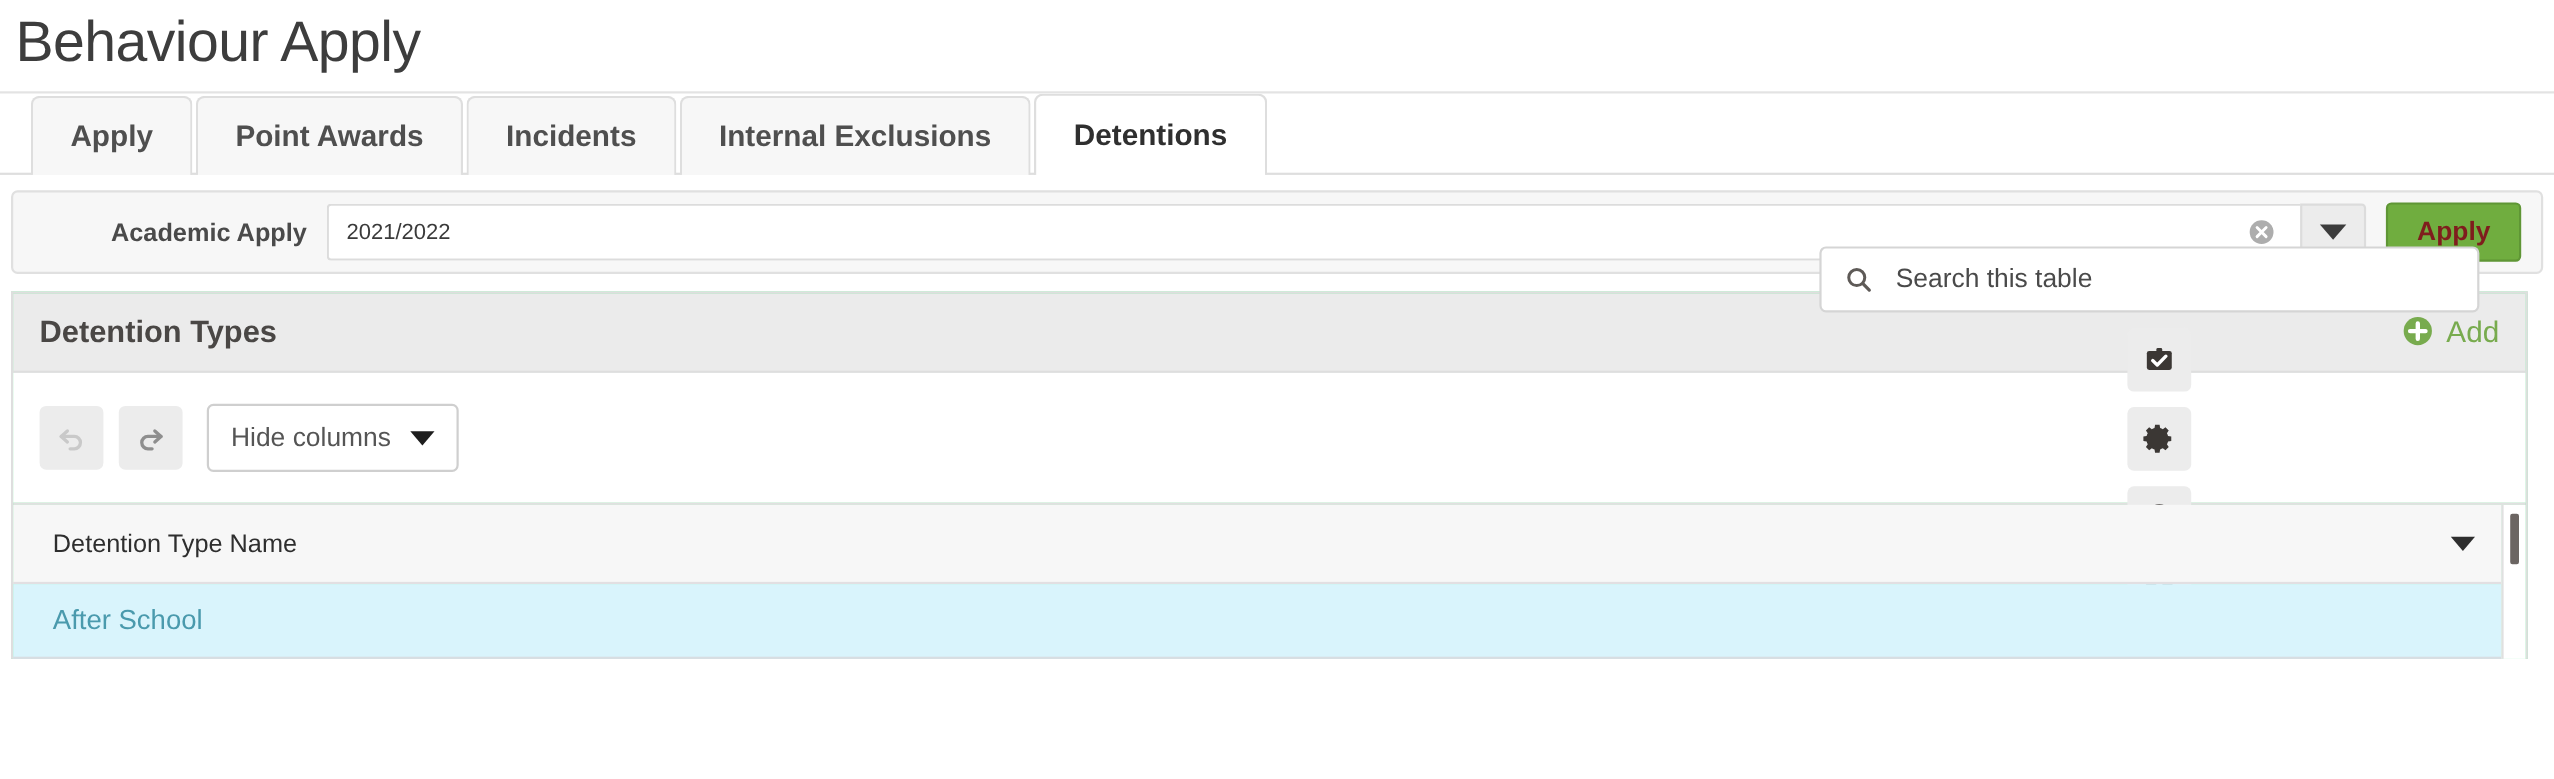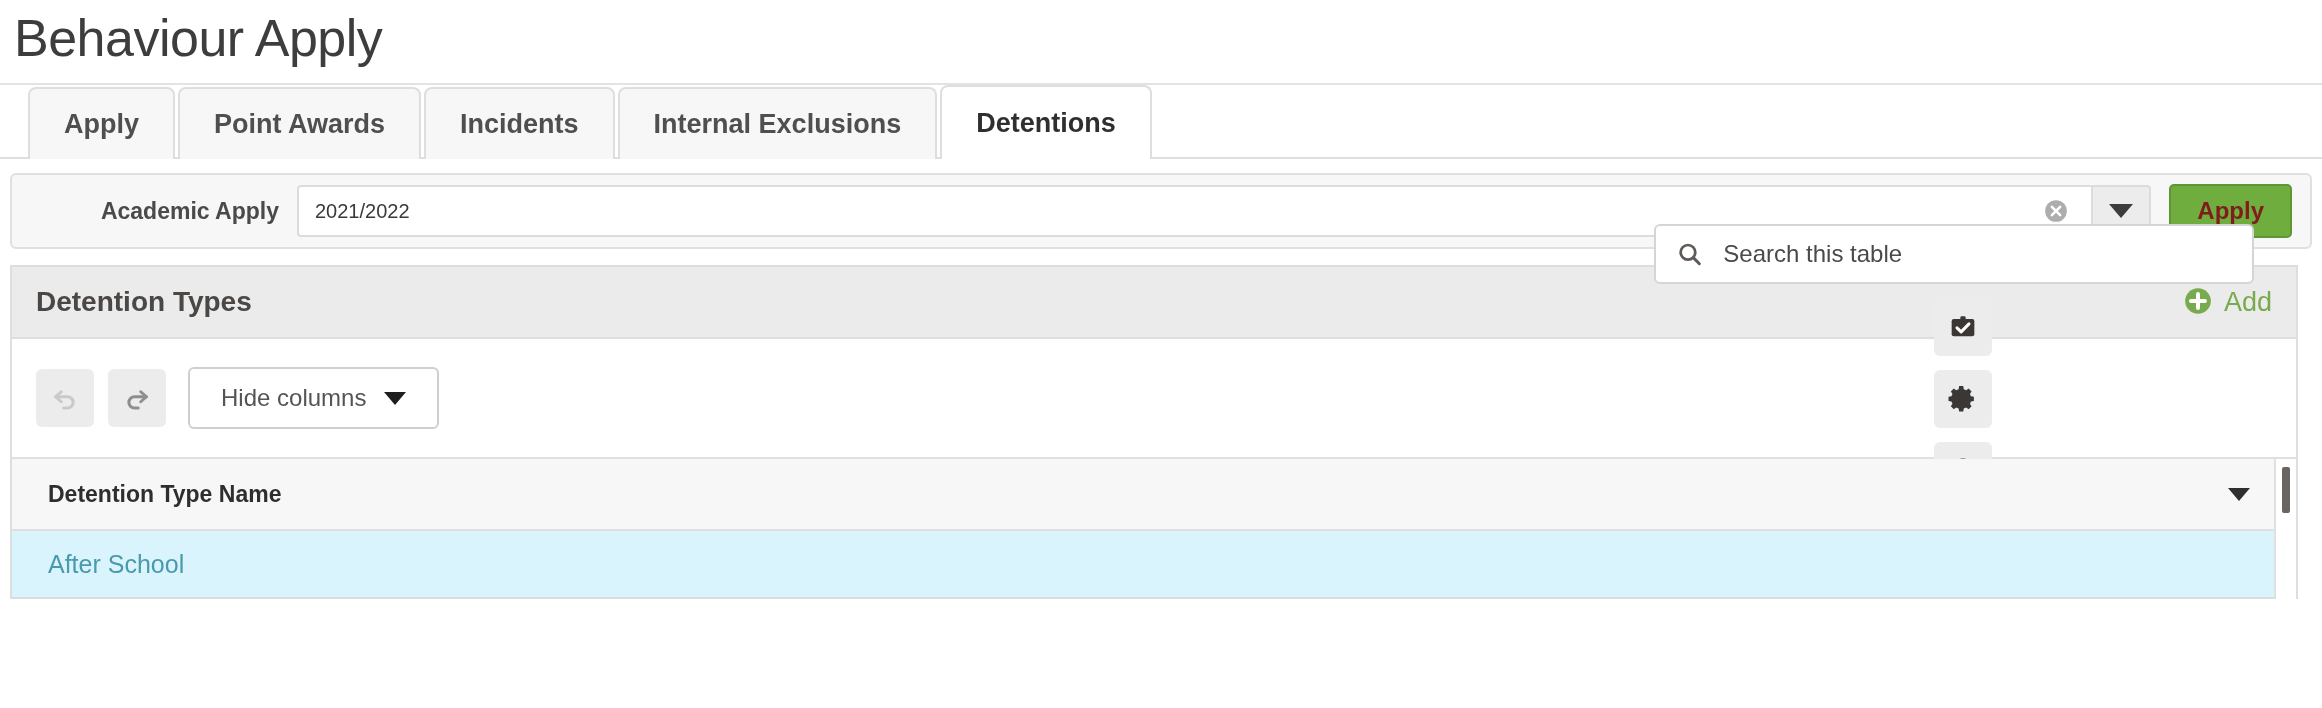--- a/index.html
+++ b/index.html
@@ -201,21 +201,21 @@
     flex: none;
   }
   .hide-columns {
     height: 58px;
     border: 2px solid #cfcfcf;
     border-radius: 6px;
     background: #ffffff;
     display: flex;
     align-items: center;
     gap: 18px;
-    padding: 0 31px;
+    padding: 0 20px;
     font-size: 24px;
     color: #555555;
     cursor: pointer;
     margin-left: 8px;
   }
   .caret-sm {
     width: 0; height: 0;
     border-left: 11px solid transparent;
     border-right: 11px solid transparent;
     border-top: 13px solid #1e1e1e;
@@ -257,21 +257,21 @@
     background: #f7f7f7;
     border-bottom: 2px solid #e2dfe2;
     height: 72px;
     display: flex;
     align-items: center;
     padding: 0 24px 0 36px;
     box-sizing: border-box;
   }
   .th {
     font-size: 23px;
-    font-weight: bold;
+    font-weight: normal;
     color: #2e2e2e;
     text-align: right;
   }
   .th-caret {
     margin-left: auto;
     width: 0; height: 0;
     border-left: 11px solid transparent;
     border-right: 11px solid transparent;
     border-top: 13px solid #2e2e2e;
     cursor: pointer;

